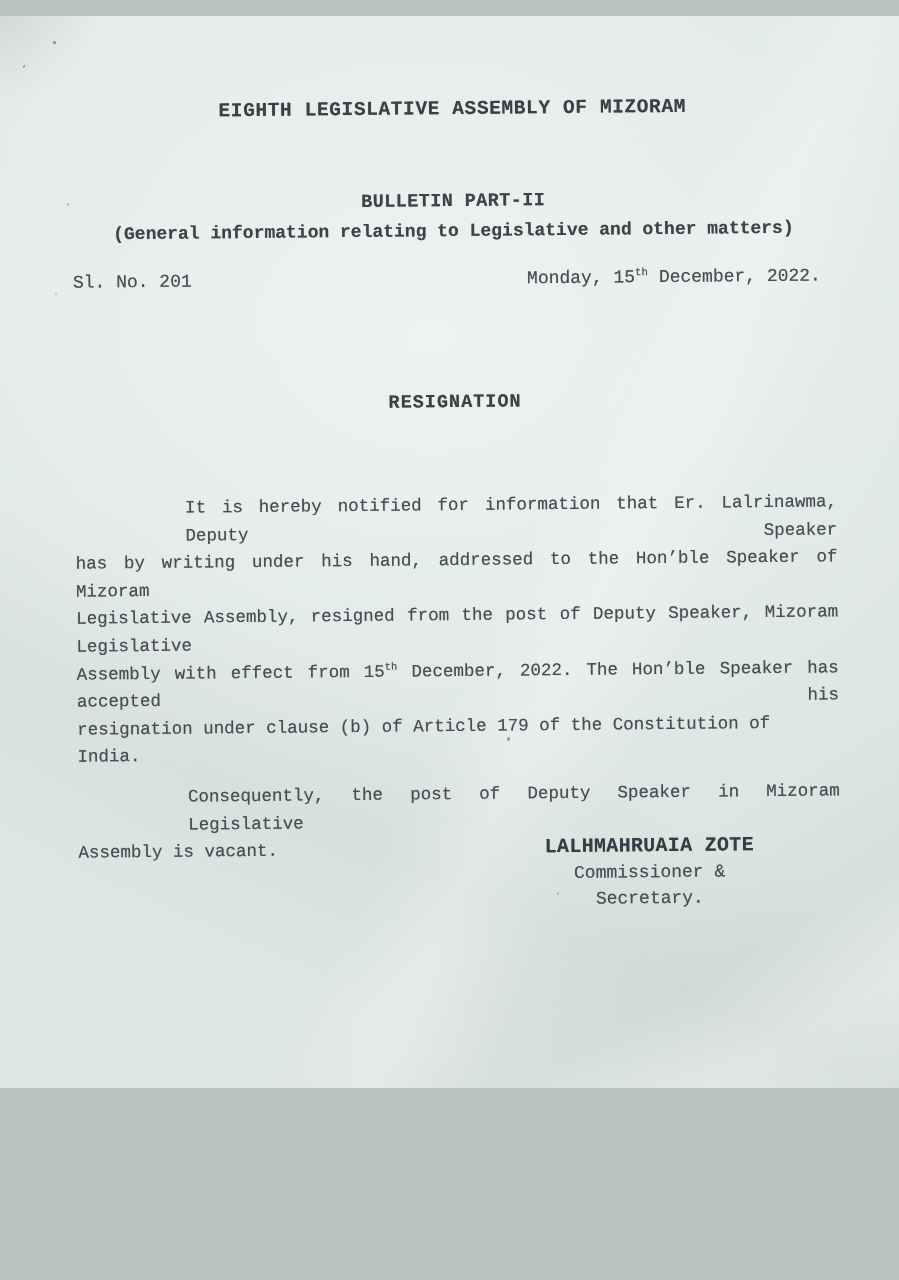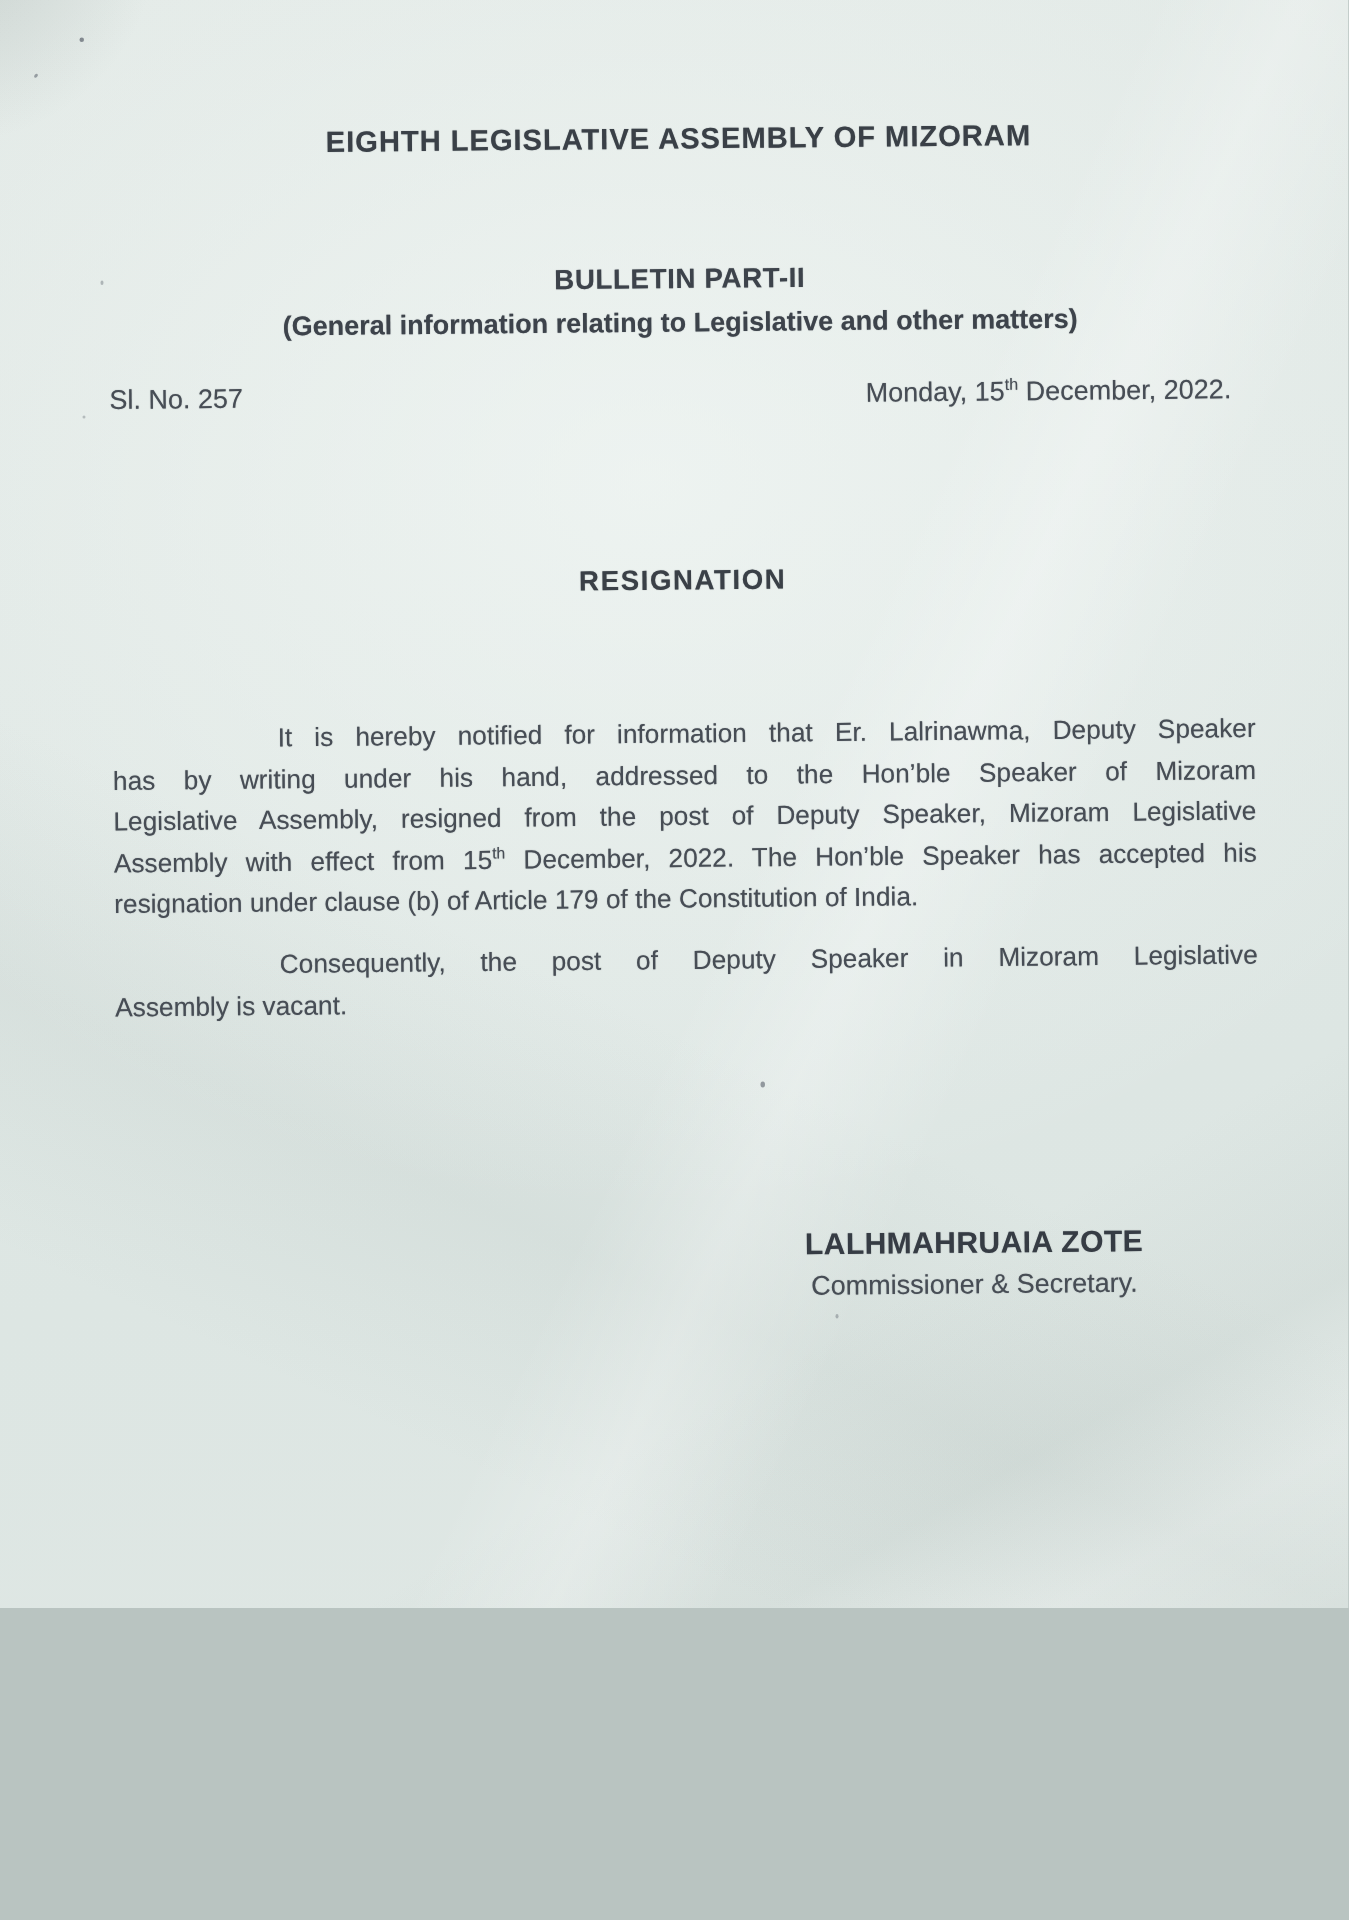--- a/index.html
+++ b/index.html
@@ -4,26 +4,26 @@
 <style>
   html, body {
     margin: 0;
     padding: 0;
     background: #b9c4c1;
   }
   .page {
     position: relative;
     width: 899px;
     height: 1072px;
-    margin: 0 auto;
+    margin: 16px auto;
     overflow: hidden;
     background:
       radial-gradient(ellipse 900px 700px at 48% 30%, rgba(248,252,250,0.55), rgba(248,252,250,0) 70%),
       linear-gradient(168deg, #e3eae7 0%, #e0e8e5 35%, #dde6e3 70%, #dfe7e4 100%);
-    font-family: Liberation Sans, sans-serif;
+    font-family: Liberation Mono, monospace;
     color: #474d55;
   }
   
   .texture {
     position: absolute;
     inset: 0;
     pointer-events: none;
     background:
       radial-gradient(circle 180px at -30px -40px, rgba(105,120,116,0.22), rgba(105,120,116,0) 75%),
       linear-gradient(115deg, rgba(255,255,255,0) 55%, rgba(255,255,255,0.25) 62%, rgba(255,255,255,0) 70%),
@@ -157,21 +157,21 @@
   <div class="speck" style="left:110px; top:1083px; width:2px; height:2px; opacity:.35;"></div>
   <div class="speck" style="left:488px; top:1089px; width:2px; height:2px; opacity:.3;"></div>
 
   <div class="content">
     <div class="doc-title">EIGHTH LEGISLATIVE ASSEMBLY OF MIZORAM</div>
 
     <div class="bulletin-title">BULLETIN PART-II</div>
     <div class="bulletin-subtitle">(General information relating to Legislative and other matters)</div>
 
     <div class="meta-row">
-      <span class="meta-serial">Sl. No. 257</span>
+      <span class="meta-serial">Sl. No. 201</span>
       <span class="meta-date"><span>Monday, 15</span><sup>th</sup><span> December, 2022.</span></span>
     </div>
 
     <div class="section-heading">RESIGNATION</div>
 
     <div class="paragraphs">
         <div class="para">
           <div class="line indent justify"><span>It is hereby notified for information that Er. Lalrinawma, Deputy Speaker</span></div>
           <div class="line justify"><span>has by writing under his hand, addressed to the Hon’ble Speaker of Mizoram</span></div>
           <div class="line justify"><span>Legislative Assembly, resigned from the post of Deputy Speaker, Mizoram Legislative</span></div>

